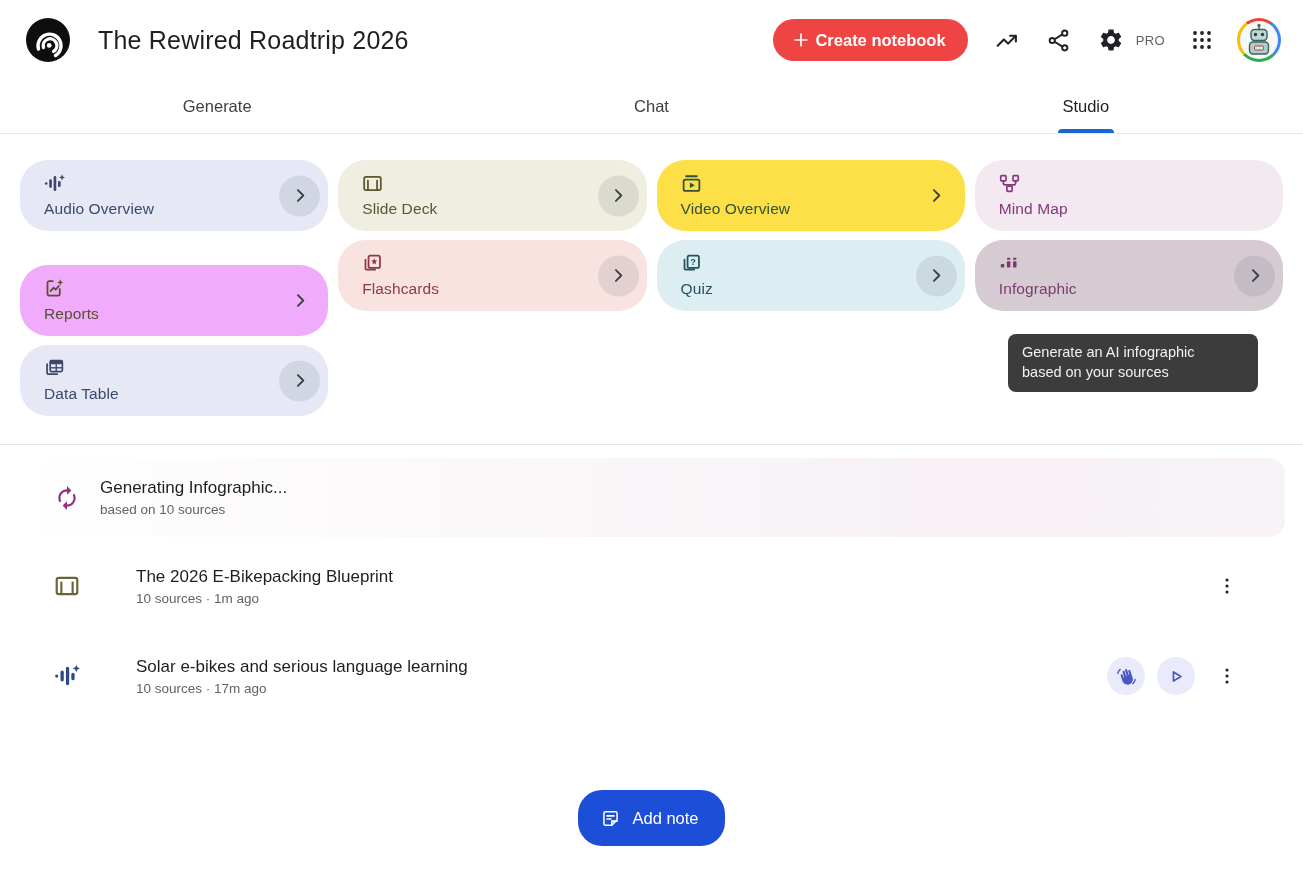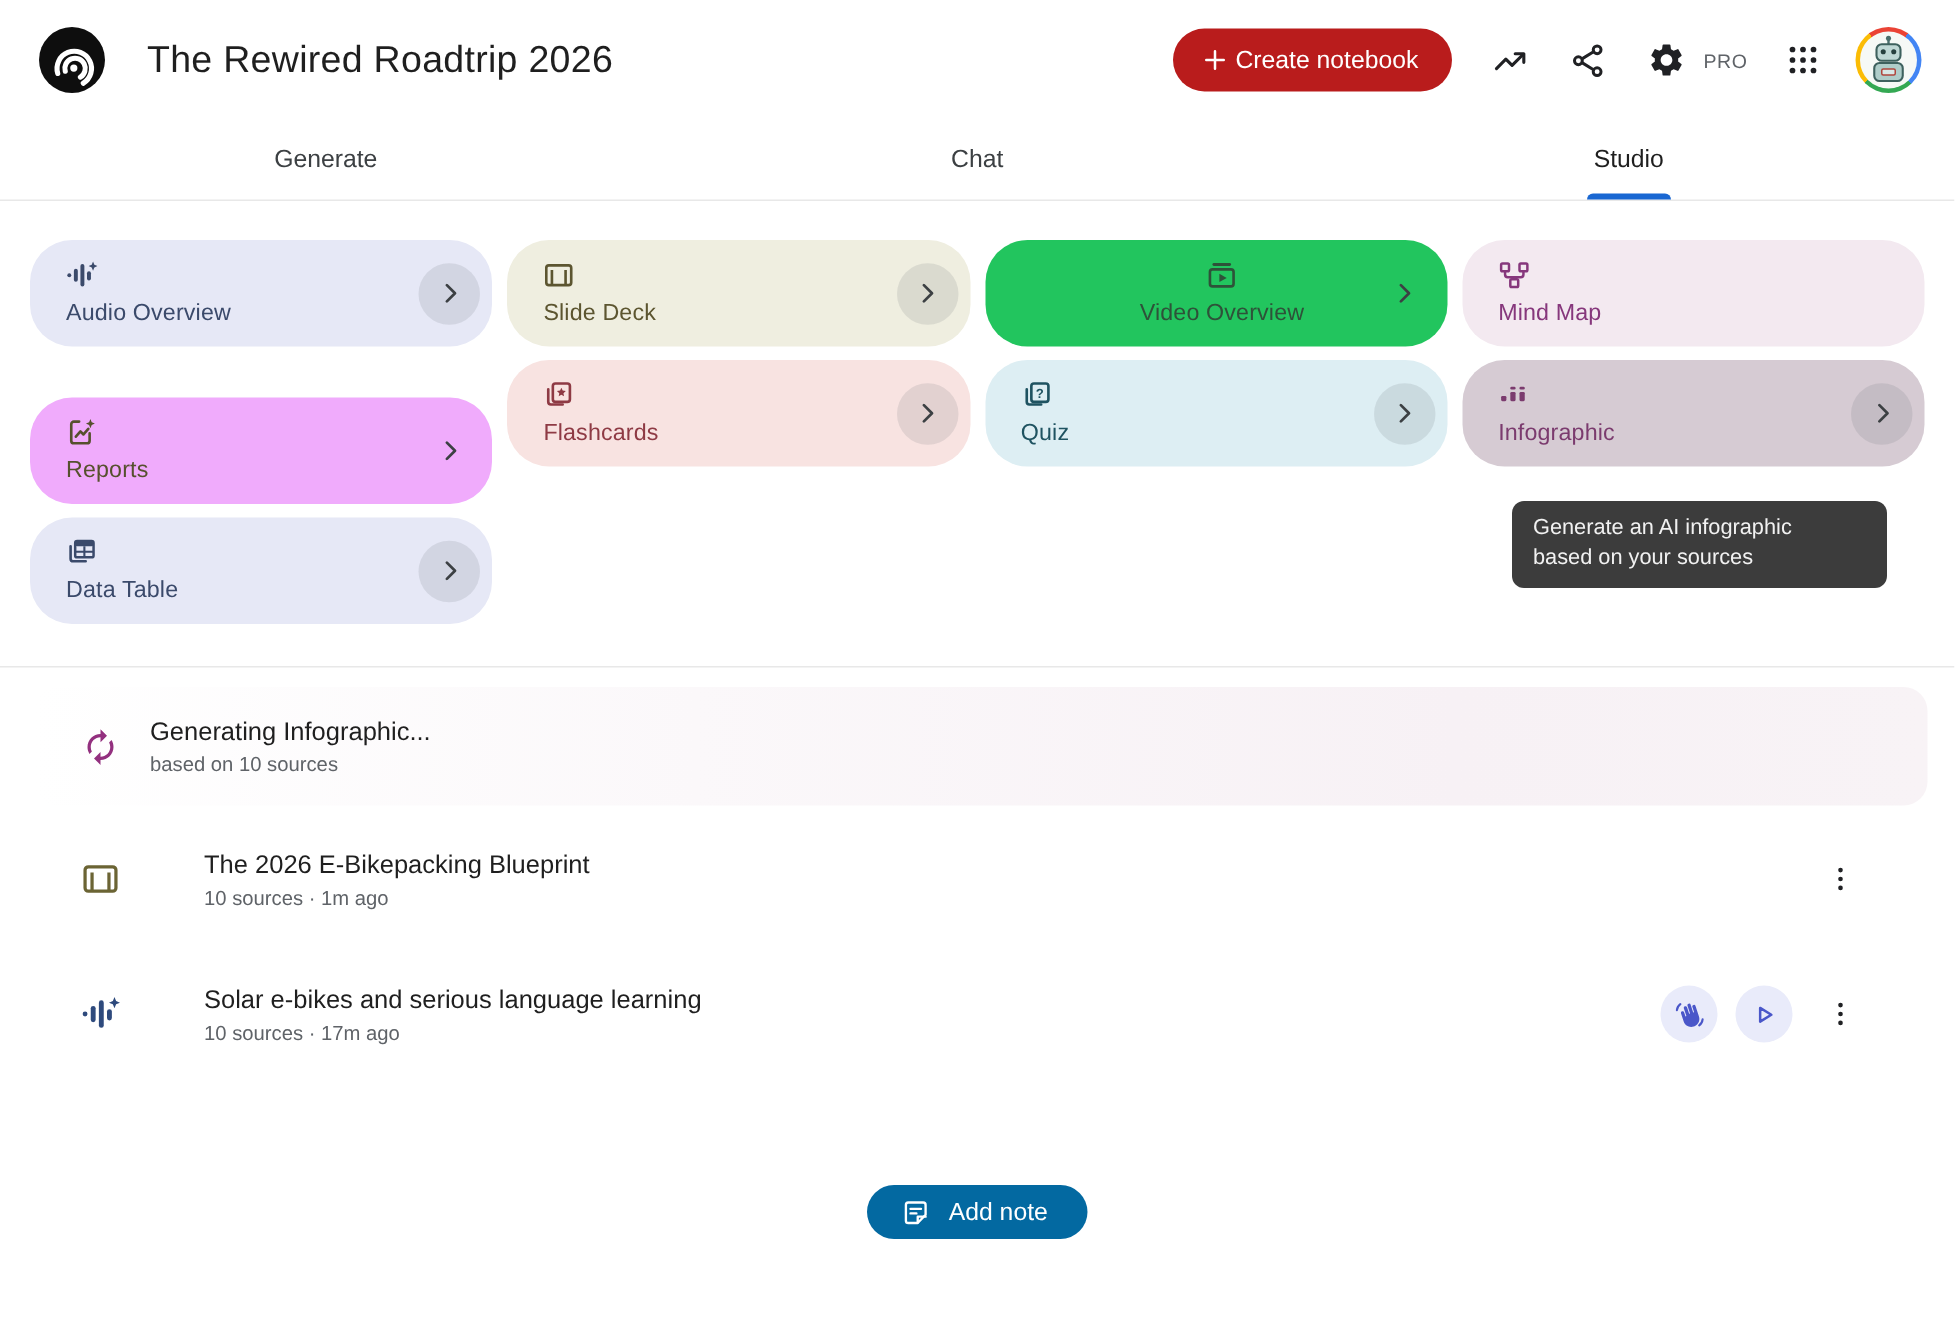--- a/index.html
+++ b/index.html
@@ -24,26 +24,26 @@
     display: flex; align-items: center; justify-content: center;
   }
   .page-title {
     margin-left: 28px;
     font-size: 25px; letter-spacing: .2px; color: #1F1F1F;
     white-space: nowrap;
   }
   .header-right { margin-left: auto; display: flex; align-items: center; }
   .create-btn {
     height: 42px; border: none; cursor: pointer;
-    background: #b91c1c; color: #fff;
+    background: #ef4444; color: #fff;
     border-radius: 21px;
     display: flex; align-items: center; gap: 4px;
     padding: 0 22px 0 18px;
     font-family: "Liberation Sans", sans-serif;
-    font-size: 16.5px; font-weight: 400;
+    font-size: 16.5px; font-weight: 700;
   }
   .hdr-icon-btn {
     width: 46px; height: 46px; border: none; background: transparent; cursor: pointer;
     display: flex; align-items: center; justify-content: center;
     color: #202124; margin-left: 6px;
   }
   .pro-label { font-size: 13px; color: #5F6368; letter-spacing: .4px; margin: 0 8px 0 2px; }
   .avatar {
     width: 44px; height: 44px; border-radius: 50%; margin-left: 12px; cursor: pointer;
     background: conic-gradient(#EA4335 0 10%, #4285F4 10% 38%, #34A853 38% 63%, #FBBC05 63% 90%, #EA4335 90% 100%);
@@ -123,22 +123,22 @@
   }
   .round-action svg { width: 21px; height: 21px; }
   .kebab-btn {
     width: 40px; height: 40px; border: none; background: transparent; cursor: pointer;
     display: flex; align-items: center; justify-content: center; color: #202124;
   }
 
   
   .addnote-wrap { position: absolute; left: 0; right: 0; top: 790px; display: flex; justify-content: center; }
   .addnote-btn {
-    height: 36px; border: none; cursor: pointer;
-    background: #0369a1; color: #fff; border-radius: 24px;
+    height: 56px; border: none; cursor: pointer;
+    background: #1d4ed8; color: #fff; border-radius: 24px;
     display: flex; align-items: center; gap: 11px; padding: 0 26px 0 22px;
     font-family: "Liberation Sans", sans-serif; font-size: 16.5px; font-weight: 500;
   }
 </style>
 </head>
 <body>
 
 <div class="header">
   <div class="logo">
     <svg viewBox="0 0 44 44" width="44" height="44">
@@ -258,21 +258,21 @@
         </svg>
       </span>
       <span class="card-label">Slide Deck</span>
       <span class="chev-wrap circle">
         <svg viewBox="0 0 24 24" fill="none" stroke="currentColor" stroke-width="2.2" stroke-linecap="round" stroke-linejoin="round">
             <path d="M9.5 5.5 L16 12 L9.5 18.5"></path>
           </svg>
       </span>
     </div>
 
-    <div class="studio-card" style="background: #22c55e; color: rgb(46, 82, 57); align-items: center;">
+    <div class="studio-card" style="background: #fde047; color: rgb(46, 82, 57);">
       <span class="card-icon">
         <svg viewBox="0 0 24 24">
           <line x1="6" y1="3.8" x2="18" y2="3.8" stroke="currentColor" stroke-width="2.2" stroke-linecap="round"></line>
           <rect x="3" y="7.5" width="18" height="13" rx="2" fill="none" stroke="currentColor" stroke-width="2"></rect>
           <path d="M10.2 10.8 l5.6 3.2 -5.6 3.2 z" fill="currentColor"></path>
         </svg>
       </span>
       <span class="card-label">Video Overview</span>
       <span class="chev-wrap">
         <svg viewBox="0 0 24 24" fill="none" stroke="currentColor" stroke-width="2.2" stroke-linecap="round" stroke-linejoin="round">

